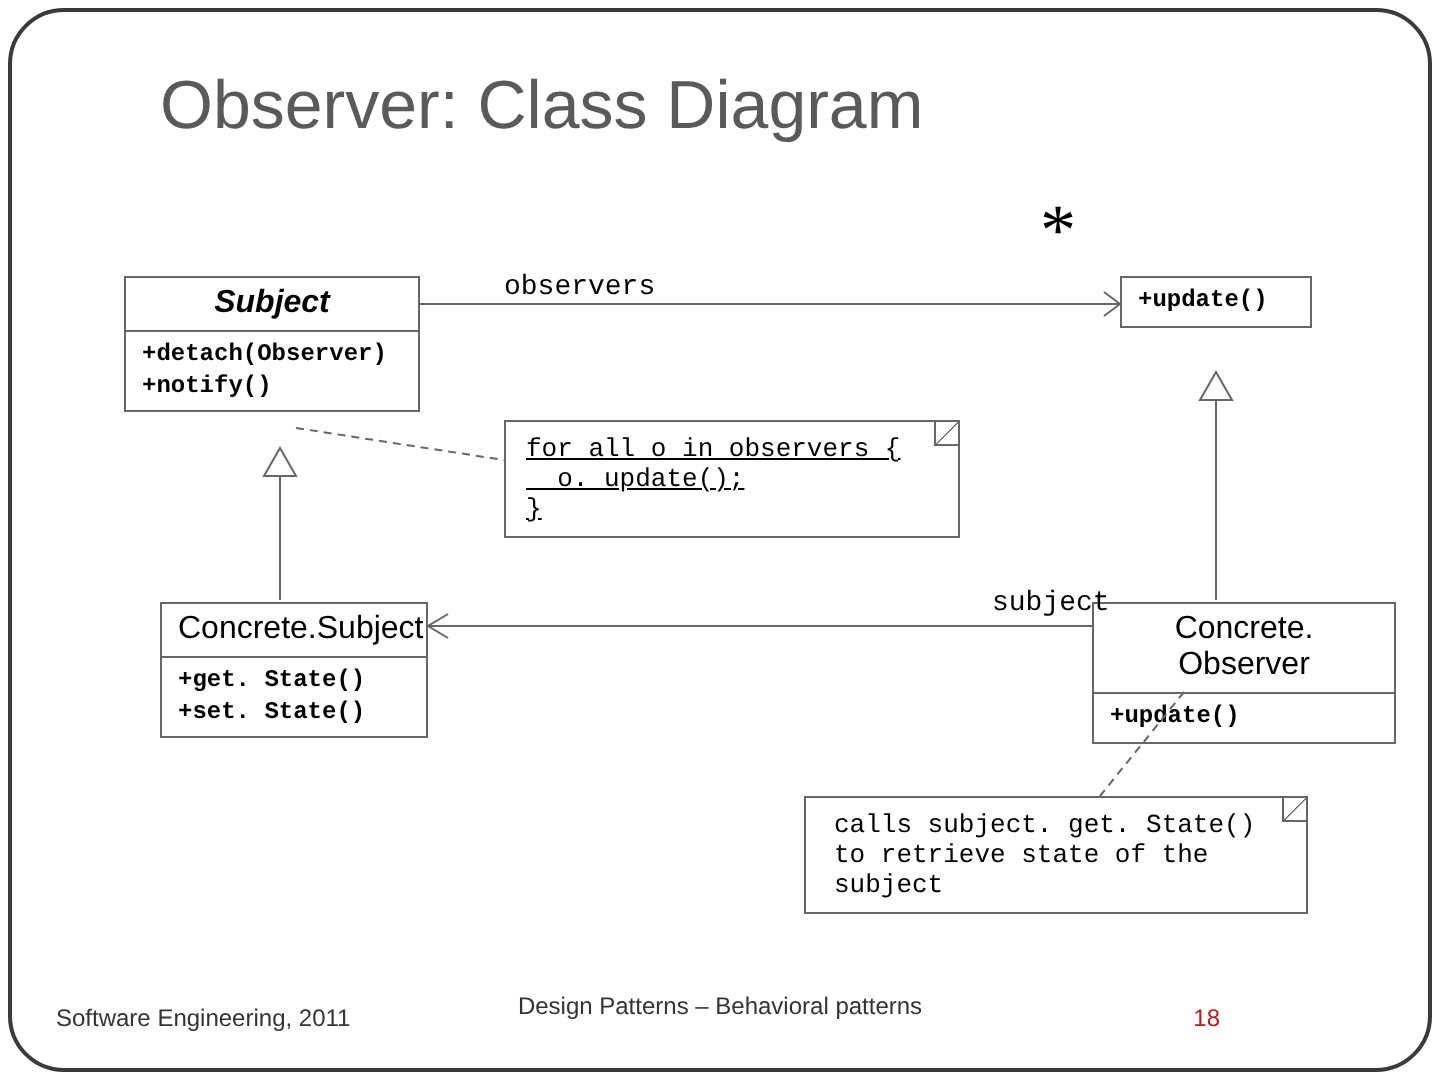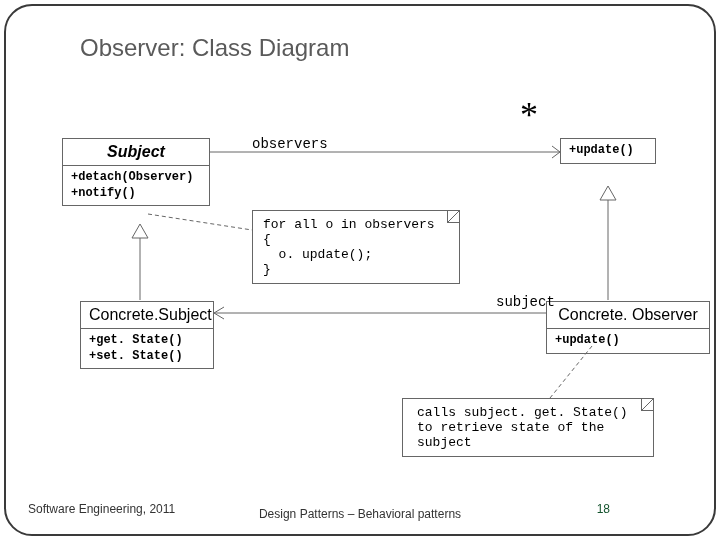--- a/index.html
+++ b/index.html
@@ -15,21 +15,21 @@
   .slide-border {
     position: absolute;
     top: 4px; left: 4px; right: 4px; bottom: 4px;
     border: 2px solid #3a3a3a;
     border-radius: 28px;
   }
   .title {
     position: absolute;
     top: 34px;
     left: 80px;
-    font-size: 24px;
+    font-size: 34px;
     color: #5a5a5a;
   }
   .star {
     position: absolute;
     left: 520px;
     top: 94px;
     font-size: 36px;
     font-family: "Times New Roman", serif;
   }
   .uml-box {
@@ -91,30 +91,30 @@
     position: absolute;
     left: 28px;
     bottom: 24px;
     font-size: 12px;
     color: #333;
   }
   .footer-center {
     position: absolute;
     left: 50%;
     transform: translateX(-50%);
-    bottom: 19px;
+    bottom: 30px;
     font-size: 12px;
     color: #333;
   }
   .footer-right {
     position: absolute;
     right: 110px;
     bottom: 24px;
     font-size: 12px;
-    color: #14532d;
+    color: #b91c1c;
   }
   svg.overlay {
     position: absolute;
     top: 0; left: 0;
     width: 720px; height: 540px;
     pointer-events: none;
   }
 </style>
 </head>
 <body>
@@ -139,28 +139,28 @@
 </div>
 
 <div class="uml-box" style="left:80px; top:301px; width:134px;">
   <div class="uml-name concrete-name" style="border-bottom:1px solid #666;">Concrete.Subject</div>
   <div class="uml-ops">
     <div>+get. State()</div>
     <div>+set. State()</div>
   </div>
 </div>
 
-<div class="uml-box" style="left:546px; top:301px; width:164px;">
+<div class="uml-box" style="left:546px; top:301px; width:152px;">
   <div class="uml-name concrete-name-right" style="border-bottom:1px solid #666; font-weight:normal; font-style:normal;">Concrete. Observer</div>
   <div class="uml-ops">
     <div>+update()</div>
   </div>
 </div>
 
-<div class="note-box" style="left:252px; top:210px; width:208px;">
+<div class="note-box" style="left:252px; top:210px; width:228px;text-decoration:underline;">
   <div class="note-corner"></div>
   <div>for all o in observers {</div>
   <div style="white-space:pre;">  o. update();</div>
   <div>}</div>
 </div>
 
 <div class="note-box" style="left:402px; top:398px; width:252px;padding-left:14px;">
   <div class="note-corner"></div>
   <div>calls subject. get. State() to retrieve state of the subject</div>
 </div>

